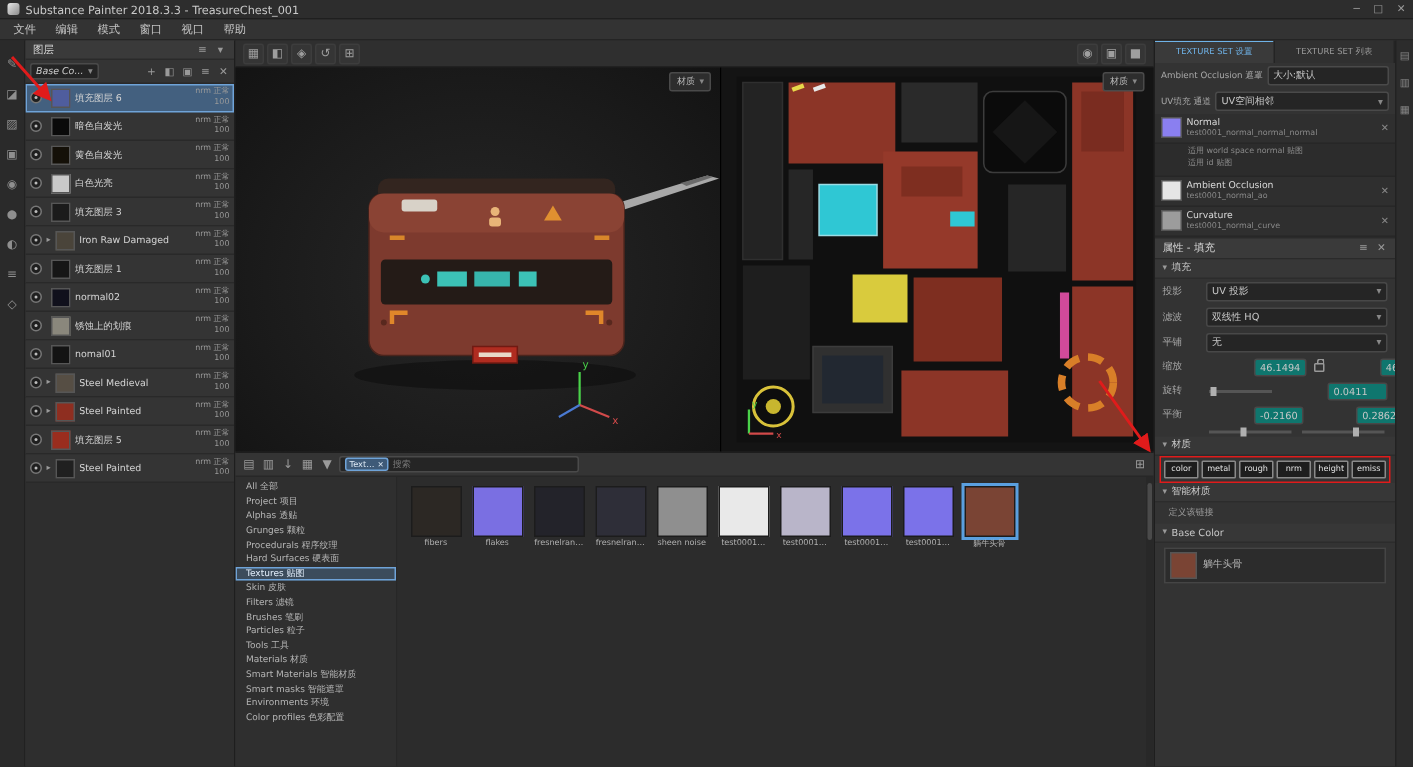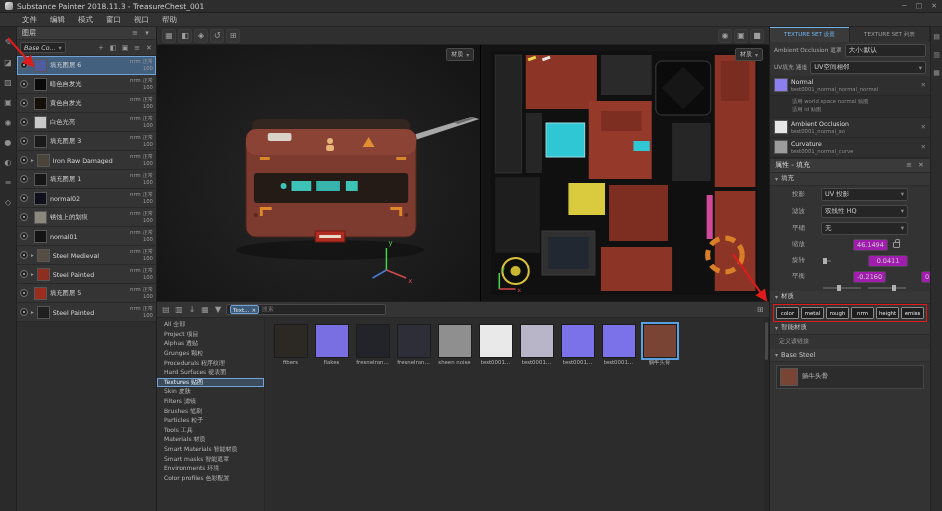--- a/index.html
+++ b/index.html
@@ -5,21 +5,21 @@
 *{margin:0;padding:0;box-sizing:border-box;}
 html,body{width:942px;height:511px;overflow:hidden;}
 body{font-family:"DejaVu Sans",sans-serif;background:#2b2b2b;color:#b8b8b8;font-size:8px;}
 .app{position:relative;width:942px;height:511px;display:flex;flex-direction:column;}
 
 .titlebar{flex:0 0 13px;background:#2d2d2d;border-bottom:1px solid #1f1f1f;display:flex;align-items:center;gap:4px;padding:0 5px;font-size:7.5px;color:#c9c9c9;}
 .applogo{width:8px;height:8px;background:linear-gradient(135deg,#e8e8e8,#8a8a8a);border-radius:2px;flex:0 0 8px;}
 .winbtns{margin-left:auto;display:flex;gap:9px;color:#9a9a9a;font-size:7px;}
 .winbtns span{cursor:default;}
 
-.menubar{flex:0 0 14px;background:#333;display:flex;align-items:center;gap:1px;padding:0 16px;font-size:7.5px;border-bottom:1px solid #242424;}
+.menubar{flex:0 0 14px;background:#333;display:flex;align-items:center;gap:1px;padding:0 3px;font-size:7.5px;border-bottom:1px solid #242424;}
 .menuitem{padding:1px 6px;color:#c5c5c5;}
 
 .main{flex:1;display:flex;min-height:0;}
 .toolstrip{width:17px;background:#2a2a2a;border-right:1px solid #212121;display:flex;flex-direction:column;align-items:center;gap:7px;padding-top:9px;color:#8f8f8f;font-size:8px;}
 .tsicon{width:13px;height:13px;display:flex;align-items:center;justify-content:center;}
 
 .layers{width:140px;background:#323232;border-right:1px solid #1e1e1e;display:flex;flex-direction:column;font-size:7px;}
 .paneltitle{flex:0 0 13px;display:flex;align-items:center;padding:0 5px;background:#3a3a3a;border-bottom:1px solid #2a2a2a;color:#d2d2d2;}
 .picos{margin-left:auto;display:flex;gap:4px;color:#9a9a9a;}
 .pico{display:inline-flex;align-items:center;justify-content:center;min-width:8px;}
@@ -86,26 +86,26 @@
 .mmrow{display:flex;align-items:center;gap:3px;padding:2px 4px;background:#2f2f2f;border-bottom:1px solid #272727;}
 .mmthumb{width:14px;height:14px;border:1px solid #555;flex:0 0 14px;}
 .mmtext{flex:1;display:flex;flex-direction:column;line-height:1.3;overflow:hidden;}
 .mmtext b{color:#d8d8d8;font-weight:normal;font-size:6.2px;}
 .mmtext i{font-style:normal;color:#8a8a8a;font-size:5.3px;white-space:nowrap;overflow:hidden;text-overflow:ellipsis;}
 .mmx{color:#888;}
 .wsrow{padding:2px 4px 3px 22px;background:#2c2c2c;color:#8a8a8a;font-size:5.3px;line-height:1.5;border-bottom:1px solid #262626;}
 .phead{flex:0 0 15px;background:#3a3a3a;display:flex;align-items:center;padding:0 5px;color:#d6d6d6;font-size:7px;border-top:1px solid #2a2a2a;border-bottom:1px solid #2a2a2a;}
 .sect{flex:0 0 13px;display:flex;align-items:center;gap:3px;padding:0 5px;color:#c7c7c7;background:#373737;border-bottom:1px solid #2c2c2c;}
 .caret{font-weight:normal;color:#999;font-size:6px;}
-.prow{display:flex;align-items:center;gap:3px;padding:2px 22px;}
+.prow{display:flex;align-items:center;gap:3px;padding:2px 5px;}
 .plabel{flex:0 0 26px;color:#a5a5a5;}
 .pselect{flex:1;background:#252525;border:1px solid #484848;border-radius:2px;padding:1px 3px;display:flex;align-items:center;color:#c8c8c8;}
 .pselect i{font-style:normal;}
 .pselect b{margin-left:auto;color:#888;font-weight:normal;}
-.num{flex:1;background:#a21caf;border:1px solid #484848;border-radius:2px;padding:1px 3px;text-align:center;color:#c8c8c8;margin-left:32px;}
+.num{flex:1;background:#0f766e;border:1px solid #484848;border-radius:2px;padding:1px 3px;text-align:left;color:#c8c8c8;margin-left:32px;}
 .lock{width:7px;height:6px;border:1px solid #999;border-radius:1px;position:relative;margin:0 2px;flex:0 0 7px;}
 .lock::before{content:"";position:absolute;left:1px;top:-4px;width:3px;height:3px;border:1px solid #999;border-bottom:none;border-radius:2px 2px 0 0;}
 .track{flex:1;height:2px;background:#555;position:relative;margin:0 2px;}
 .track i{position:absolute;top:-2px;width:4px;height:6px;background:#b0b0b0;}
 .channels{display:flex;gap:2px;margin:3px 6px;position:relative;}
 .channels::after{content:"";position:absolute;inset:-3px;border:1.5px solid #e01b1b;pointer-events:none;}
 .chbtn{flex:1;background:#1e1e1e;border:1px solid #8a8a8a;color:#e2e2e2;text-align:center;padding:2px 0;font-size:5.4px;border-radius:1px;white-space:nowrap;overflow:hidden;}
 .modelink{padding:2px 9px 3px;color:#9a9a9a;font-size:6px;}
 .bcitem{display:flex;align-items:center;gap:4px;margin:3px 6px;background:#2c2c2c;border:1px solid #454545;padding:2px 3px;}
 .bcthumb{width:18px;height:18px;border:1px solid #555;flex:0 0 18px;}
@@ -119,21 +119,21 @@
 
 .anno{position:absolute;inset:0;z-index:99;pointer-events:none;}
 </style>
 </head>
 <body>
 
 <div class="app">
 
   <div class="titlebar">
     <span class="applogo"></span>
-    <span>Substance Painter 2018.11.3 - TreasureChest_001</span>
+    <span>Substance Painter 2018.3.3 - TreasureChest_001</span>
     <span class="winbtns">
       <span>─</span>
       <span>□</span>
       <span>✕</span>
     </span>
   </div>
 
   <div class="menubar">
 
   <span class="menuitem">文件</span>
@@ -638,21 +638,21 @@
           <span class="chbtn">height</span>
           <span class="chbtn">emiss</span>
         </div>
       <div class="sect">
           <b class="caret">▾</b>
           <span>智能材质</span>
         </div>
       <div class="modelink">定义该链接</div>
       <div class="sect">
           <b class="caret">▾</b>
-          <span>Base Steel</span>
+          <span>Base Color</span>
         </div>
       <div class="bcitem">
         <span class="bcthumb" style="background: rgb(122, 68, 52);"></span>
         <span>躺牛头骨</span>
       </div>
     </div>
 
     <div class="edgestrip">
 
     <span class="pico">▤</span>

